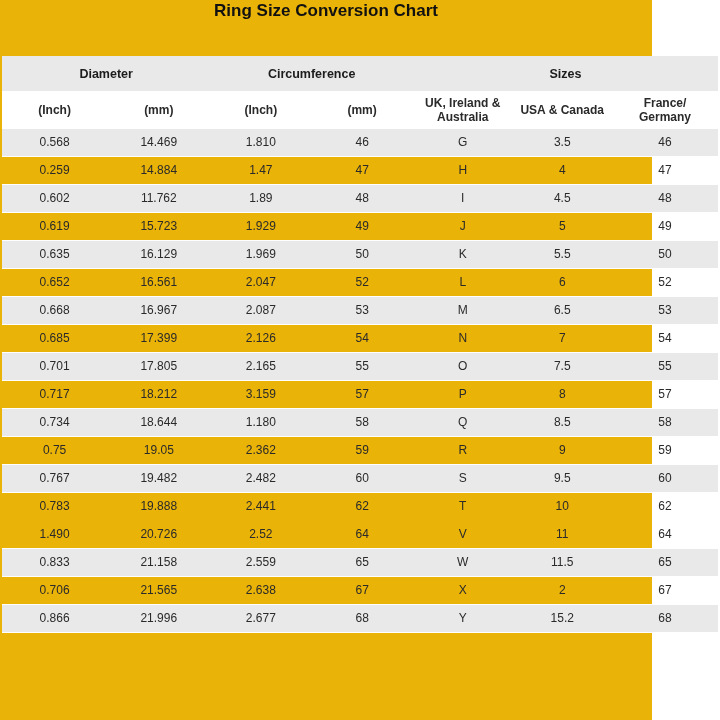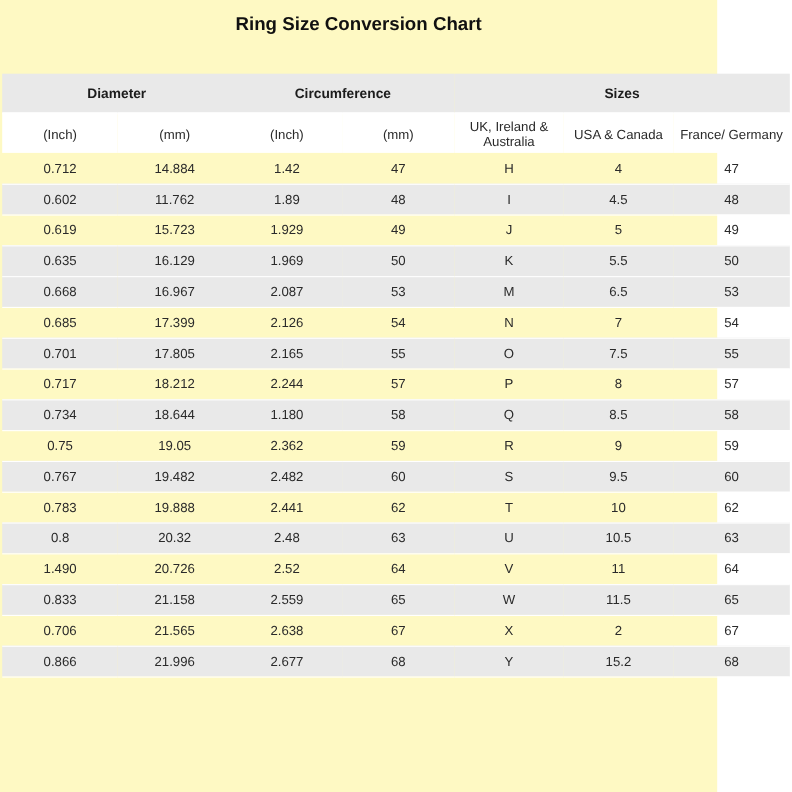--- a/index.html
+++ b/index.html
@@ -6,22 +6,21 @@
   html, body {
     margin: 0;
     padding: 0;
     background: #ffffff;
     font-family: "Liberation Sans", sans-serif;
     color: #222222;
   }
   .page {
     width: 652px;
     min-height: 720px;
-    background: #fef9c3;
-    padding-top: 11px;
+    background: #eab308;
   }
   .chart-title {
     text-align: center;
     font-size: 17px;
     font-weight: bold;
     color: #111111;
     margin: 0 0 0 0;
     line-height: 22px;
   }
   table.ring-table {
@@ -46,20 +45,21 @@
     color: #1c1c1c;
     height: 36px;
     border-bottom: 2px solid #ffffff;
   }
   tr.sub-header-row th {
     background: #ffffff;
     height: 36px;
     font-size: 12px;
     line-height: 14px;
     color: #2a2a2a;
+    font-weight: bold;
   }
   tr.data-row td {
     height: 28px;
   }
   tr.data-row.striped td {
     background: #e9e9e9;
     border-top: 1px solid #ffffff;
     border-bottom: 1px solid #ffffff;
   }
   col.c1 { width: 14.7%; }
@@ -97,24 +97,33 @@
         <th>(Inch)</th>
         <th>(mm)</th>
         <th>(Inch)</th>
         <th>(mm)</th>
         <th>UK, Ireland &amp; Australia</th>
         <th>USA &amp; Canada</th>
         <th>France/ Germany</th>
       </tr>
     </thead>
     <tbody id="table-body">
-        <tr class="data-row">
-    <td>0.712</td>
+        <tr class="data-row striped">
+    <td>0.568</td>
+    <td>14.469</td>
+    <td>1.810</td>
+    <td>46</td>
+    <td>G</td>
+    <td>3.5</td>
+    <td>46</td>
+  </tr>
+        <tr class="data-row">
+    <td>0.259</td>
     <td>14.884</td>
-    <td>1.42</td>
+    <td>1.47</td>
     <td>47</td>
     <td>H</td>
     <td>4</td>
     <td>47</td>
   </tr>
         <tr class="data-row striped">
     <td>0.602</td>
     <td>11.762</td>
     <td>1.89</td>
     <td>48</td>
@@ -133,20 +142,29 @@
   </tr>
         <tr class="data-row striped">
     <td>0.635</td>
     <td>16.129</td>
     <td>1.969</td>
     <td>50</td>
     <td>K</td>
     <td>5.5</td>
     <td>50</td>
   </tr>
+        <tr class="data-row">
+    <td>0.652</td>
+    <td>16.561</td>
+    <td>2.047</td>
+    <td>52</td>
+    <td>L</td>
+    <td>6</td>
+    <td>52</td>
+  </tr>
         <tr class="data-row striped">
     <td>0.668</td>
     <td>16.967</td>
     <td>2.087</td>
     <td>53</td>
     <td>M</td>
     <td>6.5</td>
     <td>53</td>
   </tr>
         <tr class="data-row">
@@ -163,21 +181,21 @@
     <td>17.805</td>
     <td>2.165</td>
     <td>55</td>
     <td>O</td>
     <td>7.5</td>
     <td>55</td>
   </tr>
         <tr class="data-row">
     <td>0.717</td>
     <td>18.212</td>
-    <td>2.244</td>
+    <td>3.159</td>
     <td>57</td>
     <td>P</td>
     <td>8</td>
     <td>57</td>
   </tr>
         <tr class="data-row striped">
     <td>0.734</td>
     <td>18.644</td>
     <td>1.180</td>
     <td>58</td>
@@ -205,29 +223,20 @@
   </tr>
         <tr class="data-row">
     <td>0.783</td>
     <td>19.888</td>
     <td>2.441</td>
     <td>62</td>
     <td>T</td>
     <td>10</td>
     <td>62</td>
   </tr>
-        <tr class="data-row striped">
-    <td>0.8</td>
-    <td>20.32</td>
-    <td>2.48</td>
-    <td>63</td>
-    <td>U</td>
-    <td>10.5</td>
-    <td>63</td>
-  </tr>
         <tr class="data-row">
     <td>1.490</td>
     <td>20.726</td>
     <td>2.52</td>
     <td>64</td>
     <td>V</td>
     <td>11</td>
     <td>64</td>
   </tr>
         <tr class="data-row striped">

